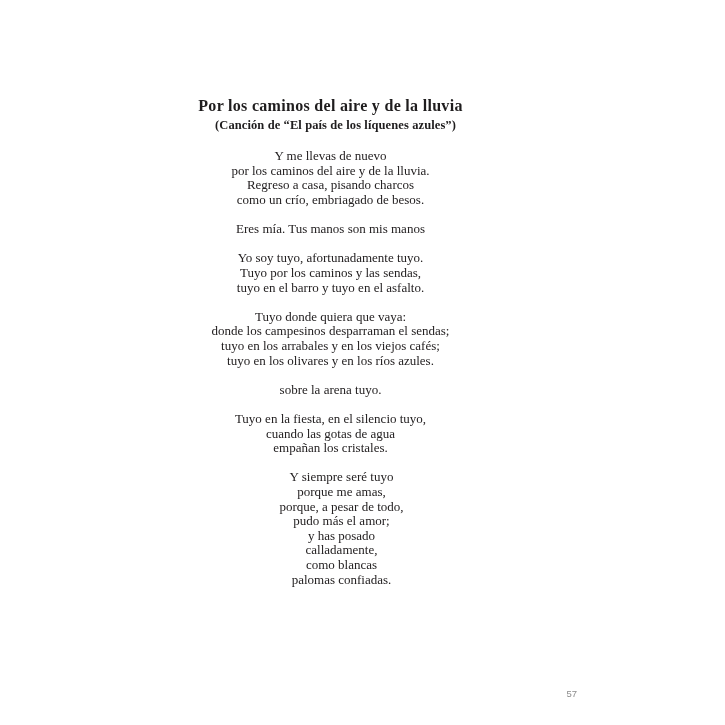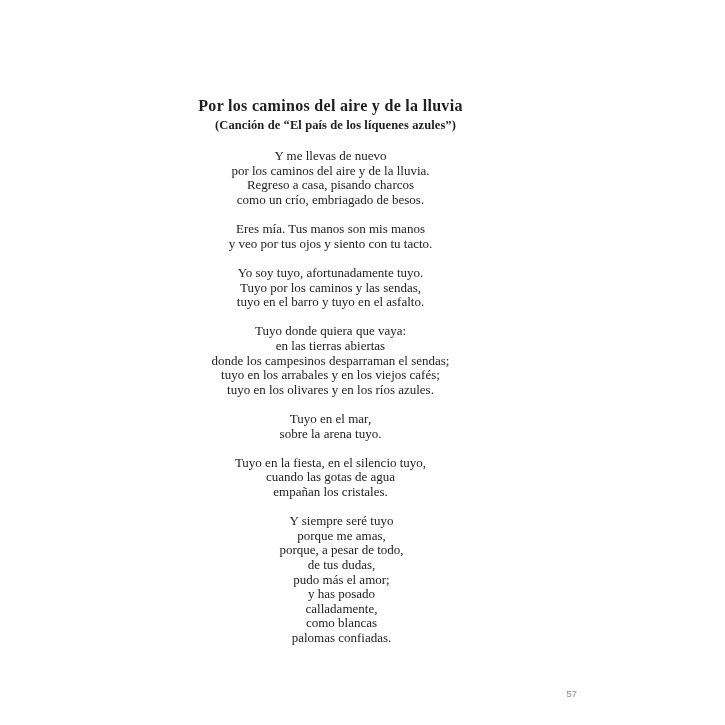--- a/index.html
+++ b/index.html
@@ -76,48 +76,44 @@
 
     <div class="stanzas">
       <div class="stanza">
         <div class="poem-line">Y me llevas de nuevo</div>
         <div class="poem-line">por los caminos del aire y de la lluvia.</div>
         <div class="poem-line">Regreso a casa, pisando charcos</div>
         <div class="poem-line">como un crío, embriagado de besos.</div>
       </div>
       <div class="stanza">
         <div class="poem-line">Eres mía. Tus manos son mis manos</div>
-        <div class="poem-line">y veo por tus ojos y siento con tu tacto.</div>
       </div>
       <div class="stanza">
         <div class="poem-line">Yo soy tuyo, afortunadamente tuyo.</div>
         <div class="poem-line">Tuyo por los caminos y las sendas,</div>
         <div class="poem-line">tuyo en el barro y tuyo en el asfalto.</div>
       </div>
       <div class="stanza">
         <div class="poem-line">Tuyo donde quiera que vaya:</div>
-        <div class="poem-line">en las tierras abiertas</div>
         <div class="poem-line">donde los campesinos desparraman el sendas;</div>
         <div class="poem-line">tuyo en los arrabales y en los viejos cafés;</div>
         <div class="poem-line">tuyo en los olivares y en los ríos azules.</div>
       </div>
       <div class="stanza">
-        <div class="poem-line">Tuyo en el mar,</div>
         <div class="poem-line">sobre la arena tuyo.</div>
       </div>
       <div class="stanza">
         <div class="poem-line">Tuyo en la fiesta, en el silencio tuyo,</div>
         <div class="poem-line">cuando las gotas de agua</div>
         <div class="poem-line">empañan los cristales.</div>
       </div>
       <div class="stanza">
         <div class="poem-line">Y siempre seré tuyo</div>
         <div class="poem-line">porque me amas,</div>
         <div class="poem-line">porque, a pesar de todo,</div>
-        <div class="poem-line">de tus dudas,</div>
         <div class="poem-line">pudo más el amor;</div>
         <div class="poem-line">y has posado</div>
         <div class="poem-line">calladamente,</div>
         <div class="poem-line">como blancas</div>
         <div class="poem-line">palomas confiadas.</div>
       </div>
     </div>
   </div>
 
   <div class="page-number">57</div>

